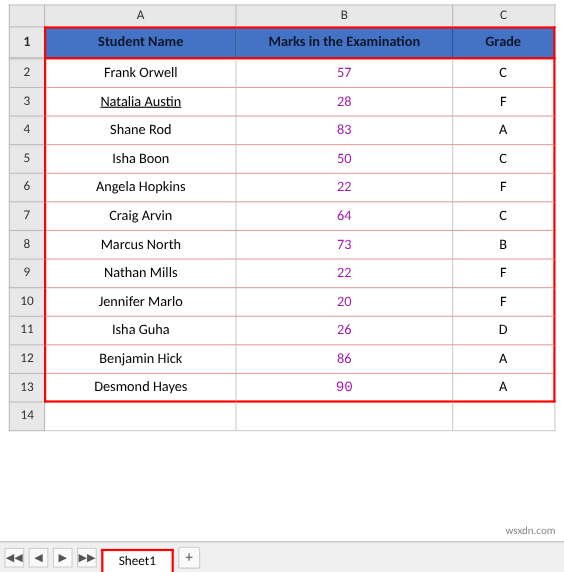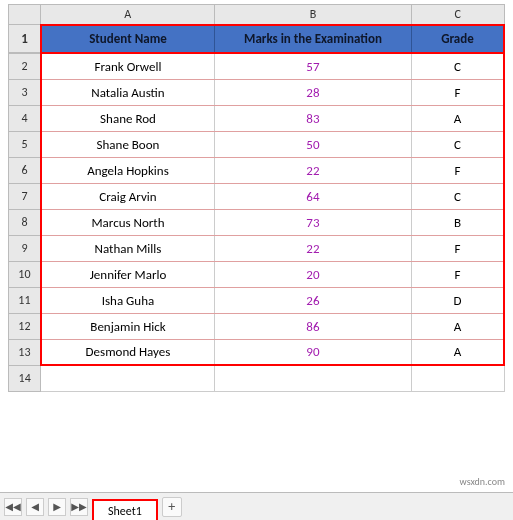--- a/index.html
+++ b/index.html
@@ -207,33 +207,33 @@
         </colgroup>
         <tbody id="data-body">
         <tr class="data-row">
               <td class="row-num" style="border-top: 1px solid rgb(187, 187, 187);">2</td>
               <td class="cell-name" style="border-color: rgb(255, 0, 0) rgb(204, 204, 204) rgb(224, 160, 160) rgb(255, 0, 0); border-top-width: 2px; border-top-style: solid; border-left-width: 2px; border-left-style: solid; border-right-width: 1px; border-right-style: solid;">Frank Orwell</td>
               <td class="cell-marks" style="border-color: rgb(255, 0, 0) rgb(204, 204, 204) rgb(224, 160, 160) rgb(224, 160, 160); border-top-width: 2px; border-top-style: solid; border-right-width: 1px; border-right-style: solid;">57</td>
               <td class="cell-grade" style="border-color: rgb(255, 0, 0) rgb(255, 0, 0) rgb(224, 160, 160) rgb(224, 160, 160); border-top-width: 2px; border-top-style: solid; border-right-width: 2px; border-right-style: solid;">C</td>
             </tr>
             <tr class="data-row">
               <td class="row-num">3</td>
-              <td class="cell-name" style="border-color: rgb(224, 160, 160) rgb(204, 204, 204) rgb(224, 160, 160) rgb(255, 0, 0); border-left-width: 2px; border-left-style: solid; border-right-width: 1px; border-right-style: solid;">Natalia Austin</td>
+              <td class="cell-name" style="border-color: rgb(224, 160, 160) rgb(204, 204, 204) rgb(224, 160, 160) rgb(255, 0, 0); border-left-width: 2px; border-left-style: solid; border-right-width: 1px; border-right-style: solid; text-decoration: underline;">Natalia Austin</td>
               <td class="cell-marks" style="border-color: rgb(224, 160, 160) rgb(204, 204, 204) rgb(224, 160, 160) rgb(224, 160, 160); border-right-width: 1px; border-right-style: solid;">28</td>
               <td class="cell-grade" style="border-color: rgb(224, 160, 160) rgb(255, 0, 0) rgb(224, 160, 160) rgb(224, 160, 160); border-right-width: 2px; border-right-style: solid;">F</td>
             </tr>
             <tr class="data-row">
               <td class="row-num">4</td>
               <td class="cell-name" style="border-color: rgb(224, 160, 160) rgb(204, 204, 204) rgb(224, 160, 160) rgb(255, 0, 0); border-left-width: 2px; border-left-style: solid; border-right-width: 1px; border-right-style: solid;">Shane Rod</td>
               <td class="cell-marks" style="border-color: rgb(224, 160, 160) rgb(204, 204, 204) rgb(224, 160, 160) rgb(224, 160, 160); border-right-width: 1px; border-right-style: solid;">83</td>
               <td class="cell-grade" style="border-color: rgb(224, 160, 160) rgb(255, 0, 0) rgb(224, 160, 160) rgb(224, 160, 160); border-right-width: 2px; border-right-style: solid;">A</td>
             </tr>
             <tr class="data-row">
               <td class="row-num">5</td>
-              <td class="cell-name" style="border-color: rgb(224, 160, 160) rgb(204, 204, 204) rgb(224, 160, 160) rgb(255, 0, 0); border-left-width: 2px; border-left-style: solid; border-right-width: 1px; border-right-style: solid;">Shane Boon</td>
+              <td class="cell-name" style="border-color: rgb(224, 160, 160) rgb(204, 204, 204) rgb(224, 160, 160) rgb(255, 0, 0); border-left-width: 2px; border-left-style: solid; border-right-width: 1px; border-right-style: solid;">Isha Boon</td>
               <td class="cell-marks" style="border-color: rgb(224, 160, 160) rgb(204, 204, 204) rgb(224, 160, 160) rgb(224, 160, 160); border-right-width: 1px; border-right-style: solid;">50</td>
               <td class="cell-grade" style="border-color: rgb(224, 160, 160) rgb(255, 0, 0) rgb(224, 160, 160) rgb(224, 160, 160); border-right-width: 2px; border-right-style: solid;">C</td>
             </tr>
             <tr class="data-row">
               <td class="row-num">6</td>
               <td class="cell-name" style="border-color: rgb(224, 160, 160) rgb(204, 204, 204) rgb(224, 160, 160) rgb(255, 0, 0); border-left-width: 2px; border-left-style: solid; border-right-width: 1px; border-right-style: solid;">Angela Hopkins</td>
               <td class="cell-marks" style="border-color: rgb(224, 160, 160) rgb(204, 204, 204) rgb(224, 160, 160) rgb(224, 160, 160); border-right-width: 1px; border-right-style: solid;">22</td>
               <td class="cell-grade" style="border-color: rgb(224, 160, 160) rgb(255, 0, 0) rgb(224, 160, 160) rgb(224, 160, 160); border-right-width: 2px; border-right-style: solid;">F</td>
             </tr>
             <tr class="data-row">
@@ -268,21 +268,21 @@
             </tr>
             <tr class="data-row">
               <td class="row-num">12</td>
               <td class="cell-name" style="border-color: rgb(224, 160, 160) rgb(204, 204, 204) rgb(224, 160, 160) rgb(255, 0, 0); border-left-width: 2px; border-left-style: solid; border-right-width: 1px; border-right-style: solid;">Benjamin Hick</td>
               <td class="cell-marks" style="border-color: rgb(224, 160, 160) rgb(204, 204, 204) rgb(224, 160, 160) rgb(224, 160, 160); border-right-width: 1px; border-right-style: solid;">86</td>
               <td class="cell-grade" style="border-color: rgb(224, 160, 160) rgb(255, 0, 0) rgb(224, 160, 160) rgb(224, 160, 160); border-right-width: 2px; border-right-style: solid;">A</td>
             </tr>
             <tr class="data-row">
               <td class="row-num">13</td>
               <td class="cell-name" style="border-color: rgb(224, 160, 160) rgb(204, 204, 204) rgb(255, 0, 0) rgb(255, 0, 0); border-bottom-width: 2px; border-bottom-style: solid; border-left-width: 2px; border-left-style: solid; border-right-width: 1px; border-right-style: solid;">Desmond Hayes</td>
-              <td class="cell-marks" style="border-color: rgb(224, 160, 160) rgb(204, 204, 204) rgb(255, 0, 0) rgb(224, 160, 160); border-bottom-width: 2px; border-bottom-style: solid; border-right-width: 1px; border-right-style: solid;">90</td>
+              <td class="cell-marks" style="border-color: rgb(224, 160, 160) rgb(204, 204, 204) rgb(255, 0, 0) rgb(224, 160, 160); border-bottom-width: 2px; border-bottom-style: solid; border-right-width: 1px; border-right-style: solid; font-family: Liberation Mono, monospace;">90</td>
               <td class="cell-grade" style="border-color: rgb(224, 160, 160) rgb(255, 0, 0) rgb(255, 0, 0) rgb(224, 160, 160); border-bottom-width: 2px; border-bottom-style: solid; border-right-width: 2px; border-right-style: solid;">A</td>
             </tr>
             <tr class="data-row">
               <td class="row-num">14</td>
               <td class="cell-name"></td>
               <td class="cell-marks"></td>
               <td class="cell-grade"></td>
             </tr>
           </tbody>
       </table>

